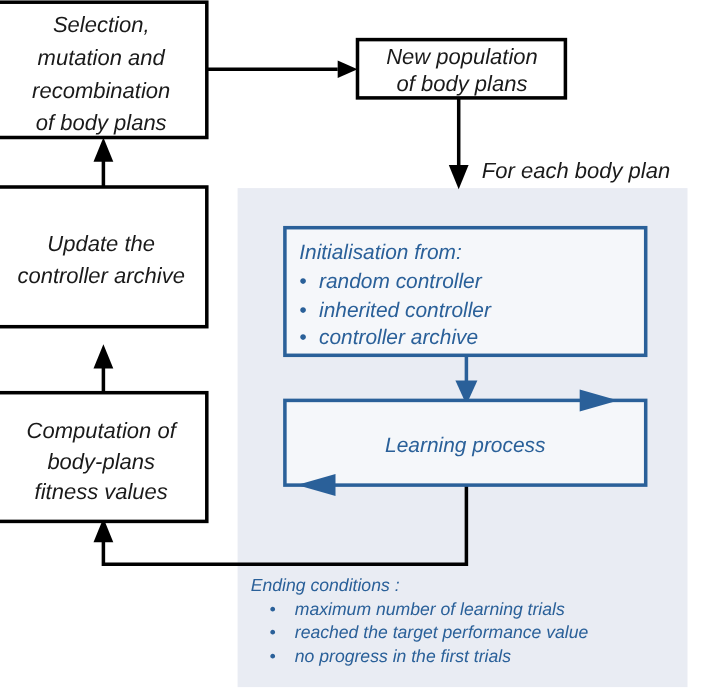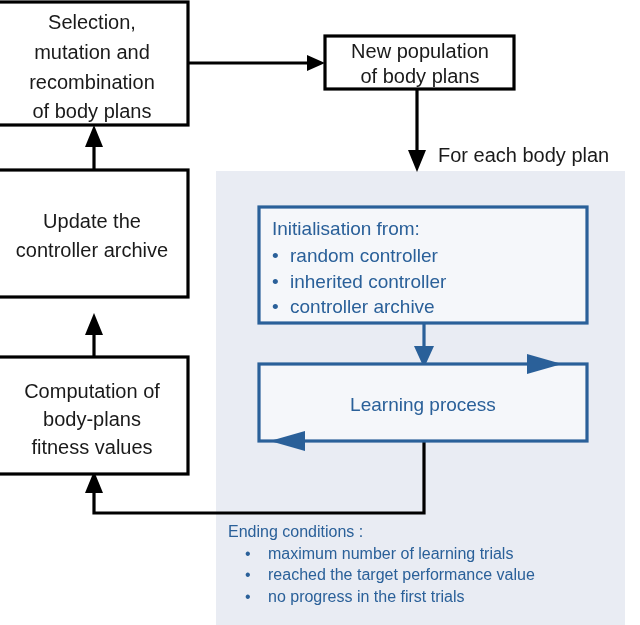--- a/index.html
+++ b/index.html
@@ -7,20 +7,21 @@
     padding: 0;
     background: #ffffff;
   }
   #diagram-root {
     position: relative;
     width: 640px;
     height: 625px;
     background: #ffffff;
     font-family: "Liberation Sans", sans-serif;
     overflow: hidden;
+    font-style: italic;
   }
   svg#flow {
     position: absolute;
     left: 0;
     top: 0;
     width: 640px;
     height: 625px;
     display: block;
   }
   .panel-bg { fill: #e9ecf3; }

